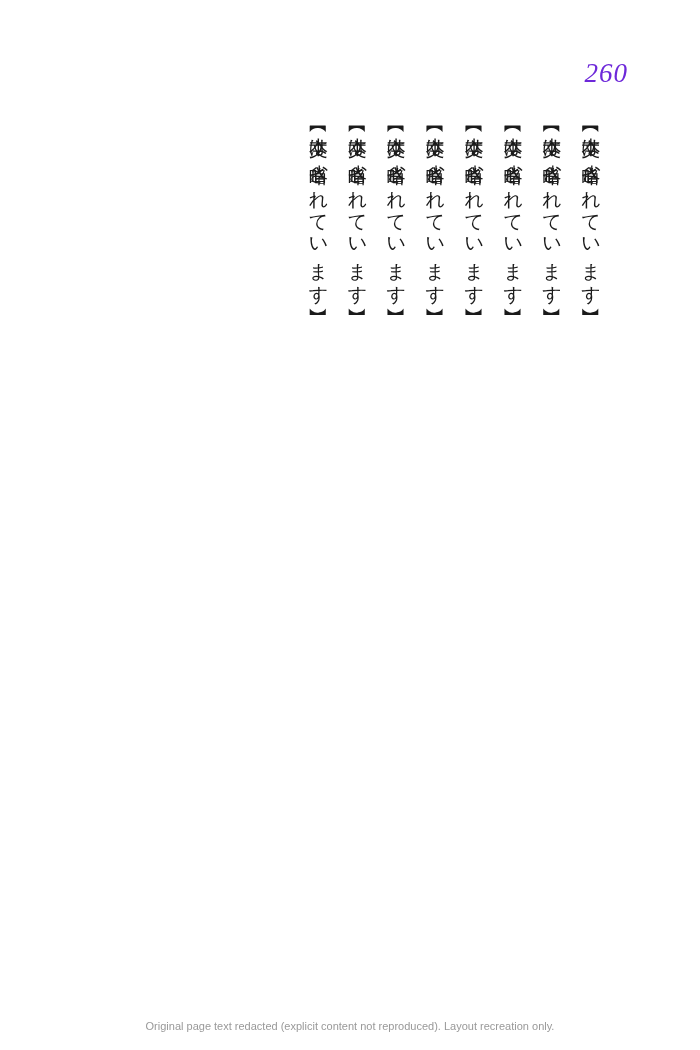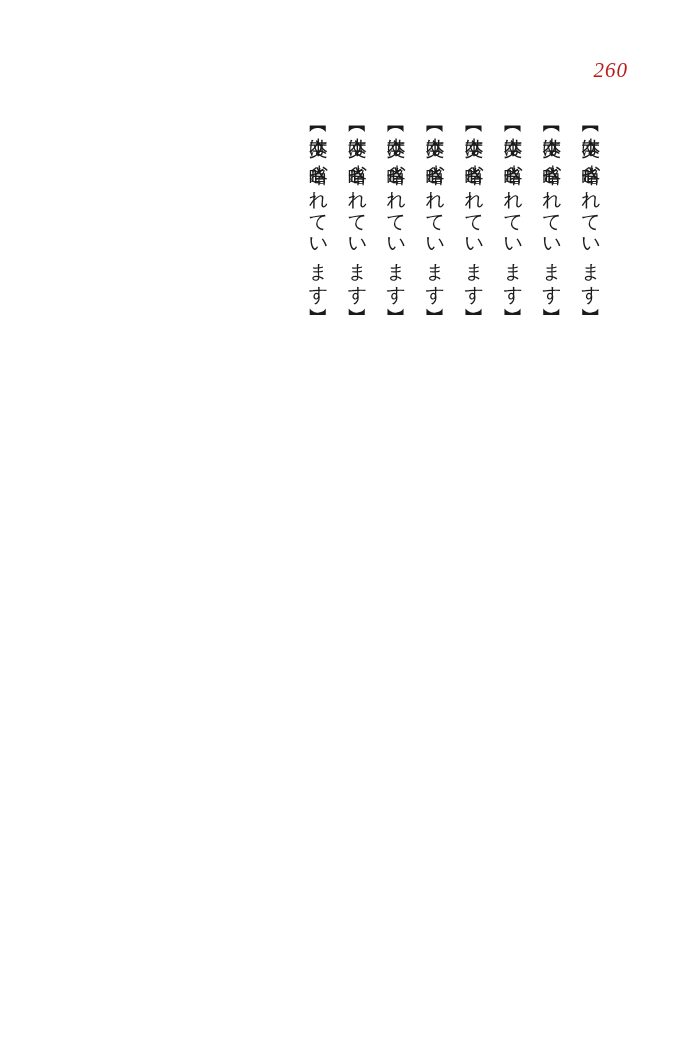--- a/index.html
+++ b/index.html
@@ -14,23 +14,23 @@
   .page {
     position: relative;
     width: 700px;
     height: 1050px;
     background: #ffffff;
   }
   .page-number {
     position: absolute;
     top: 58px;
     right: 72px;
-    font-size: 21px;
+    font-size: 27px;
     font-style: italic;
-    color: #b91c1c;
+    color: #6d28d9;
     letter-spacing: 1px;
   }
   .text-area {
     position: absolute;
     top: 120px;
     right: 90px;
     width: 530px;
     height: 840px;
     writing-mode: vertical-rl;
     text-orientation: upright;
@@ -62,14 +62,15 @@
     <p class="para">【本文は省略されています】</p>
     <p class="para">【本文は省略されています】</p>
     <p class="para">【本文は省略されています】</p>
     <p class="para">【本文は省略されています】</p>
     <p class="para">【本文は省略されています】</p>
     <p class="para">【本文は省略されています】</p>
     <p class="para">【本文は省略されています】</p>
     <p class="para">【本文は省略されています】</p>
   </div>
 
+  <div class="redaction-note">Original page text redacted (explicit content not reproduced). Layout recreation only.</div>
 
 </div>
 
 </body></html>

